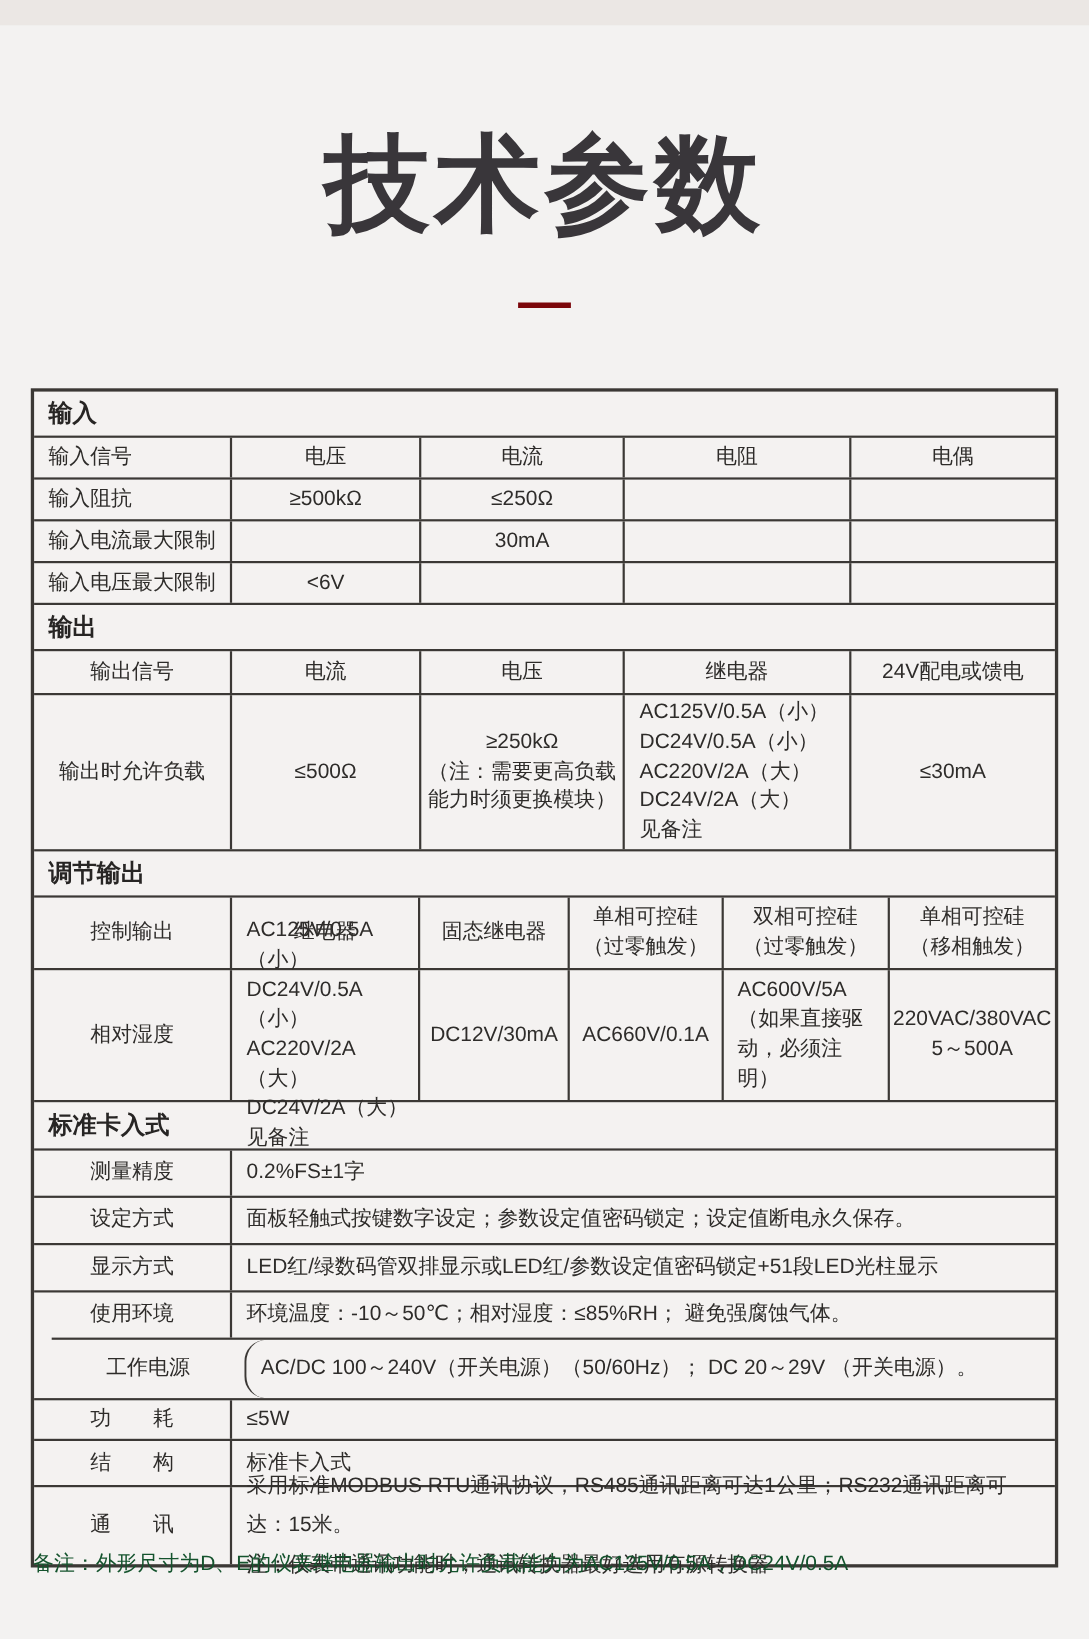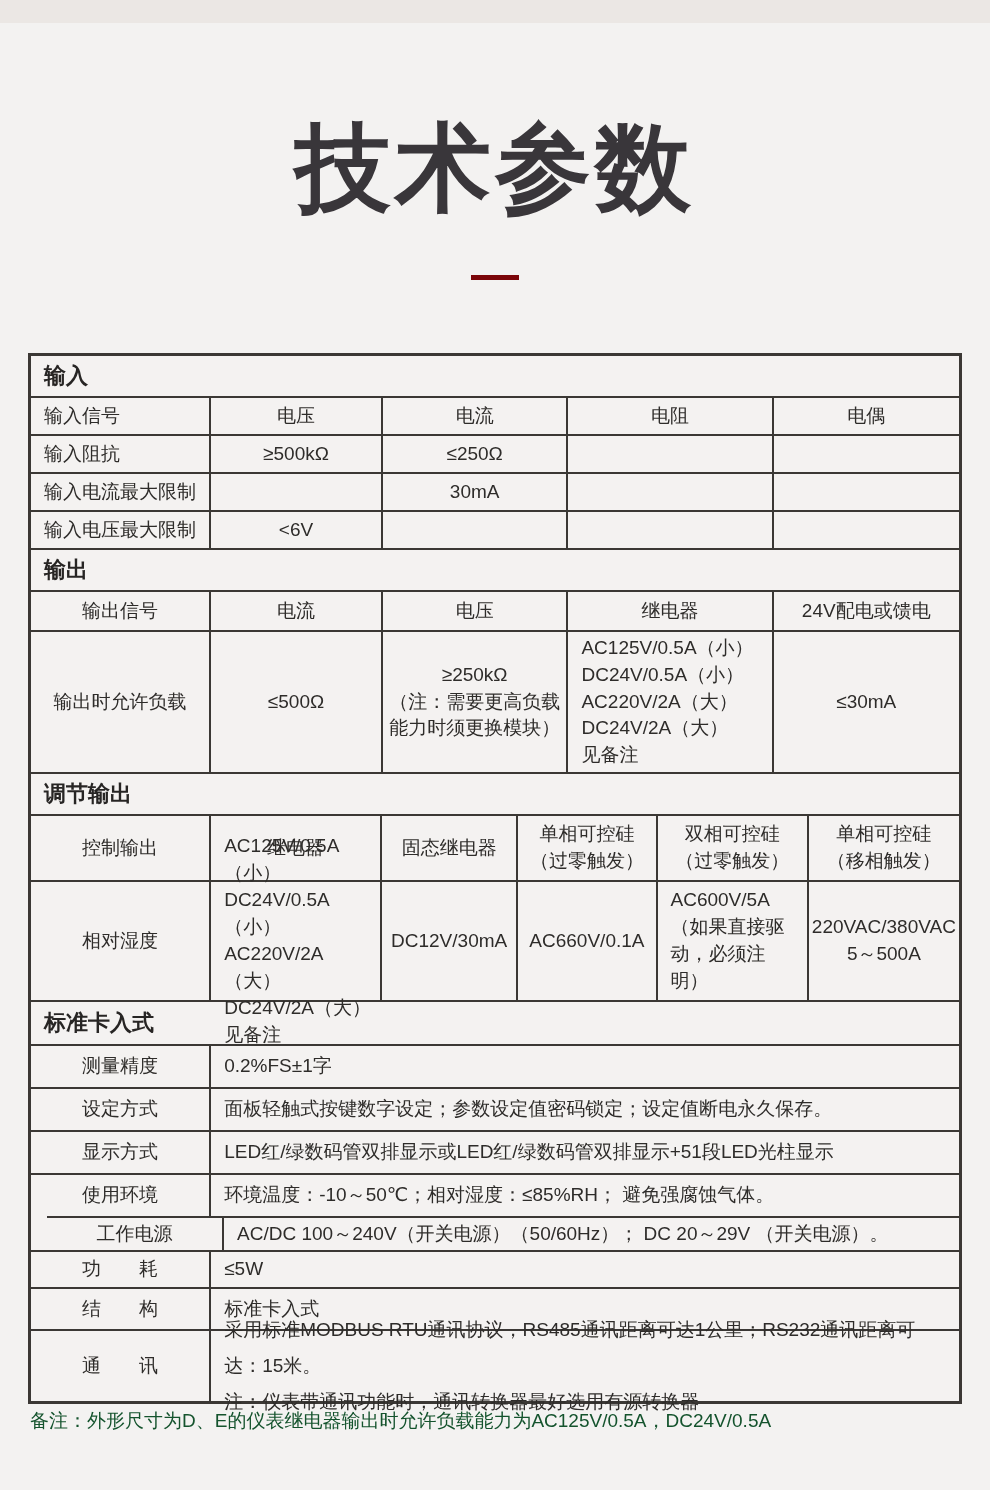--- a/index.html
+++ b/index.html
@@ -155,29 +155,29 @@
     <div class="t-row" style="height: 43px;">
       <div class="t-cell" style="width: 19.2%;">测量精度</div>
       <div class="t-cell left padval" style="width: 80.8%;">0.2%FS±1字</div>
     </div>
     <div class="t-row" style="height: 43px; justify-content: center;">
       <div class="t-cell" style="width: 19.2%;">设定方式</div>
       <div class="t-cell left padval" style="width: 80.8%;">面板轻触式按键数字设定；参数设定值密码锁定；设定值断电永久保存。</div>
     </div>
     <div class="t-row" style="height: 43px;">
       <div class="t-cell" style="width: 19.2%;">显示方式</div>
-      <div class="t-cell left padval" style="width: 80.8%;">LED红/绿数码管双排显示或LED红/绿数码管双排显示+51段LED光柱显示</div>
+      <div class="t-cell left padval" style="width: 80.8%;">LED红/绿数码管双排显示或LED红/参数设定值密码锁定+51段LED光柱显示</div>
     </div>
     <div class="t-row" style="height: 43px;">
       <div class="t-cell" style="width: 19.2%;">使用环境</div>
       <div class="t-cell left padval" style="width: 80.8%;">环境温度：-10～50℃；相对湿度：≤85%RH； 避免强腐蚀气体。</div>
     </div>
-    <div class="t-row" style="height: 34px; margin-left: 16px;">
+    <div class="t-row" style="height: 55px; margin-left: 16px;">
       <div class="t-cell" style="width: 19.2%;">工作电源</div>
-      <div class="t-cell left padval" style="width: 80.8%;">AC/DC 100～240V（开关电源）（50/60Hz）； DC 20～29V （开关电源）。</div>
+      <div class="t-cell left padval" style="width: 80.8%; border-radius: 20px;">AC/DC 100～240V（开关电源）（50/60Hz）； DC 20～29V （开关电源）。</div>
     </div>
     <div class="t-row" style="height: 37px;">
       <div class="t-cell" style="width: 19.2%;">功　　耗</div>
       <div class="t-cell left padval" style="width: 80.8%;">≤5W</div>
     </div>
     <div class="t-row" style="height: 42px;">
       <div class="t-cell" style="width: 19.2%;">结　　构</div>
       <div class="t-cell left padval" style="width: 80.8%;">标准卡入式</div>
     </div>
     <div class="t-row" style="height: 72px;">

